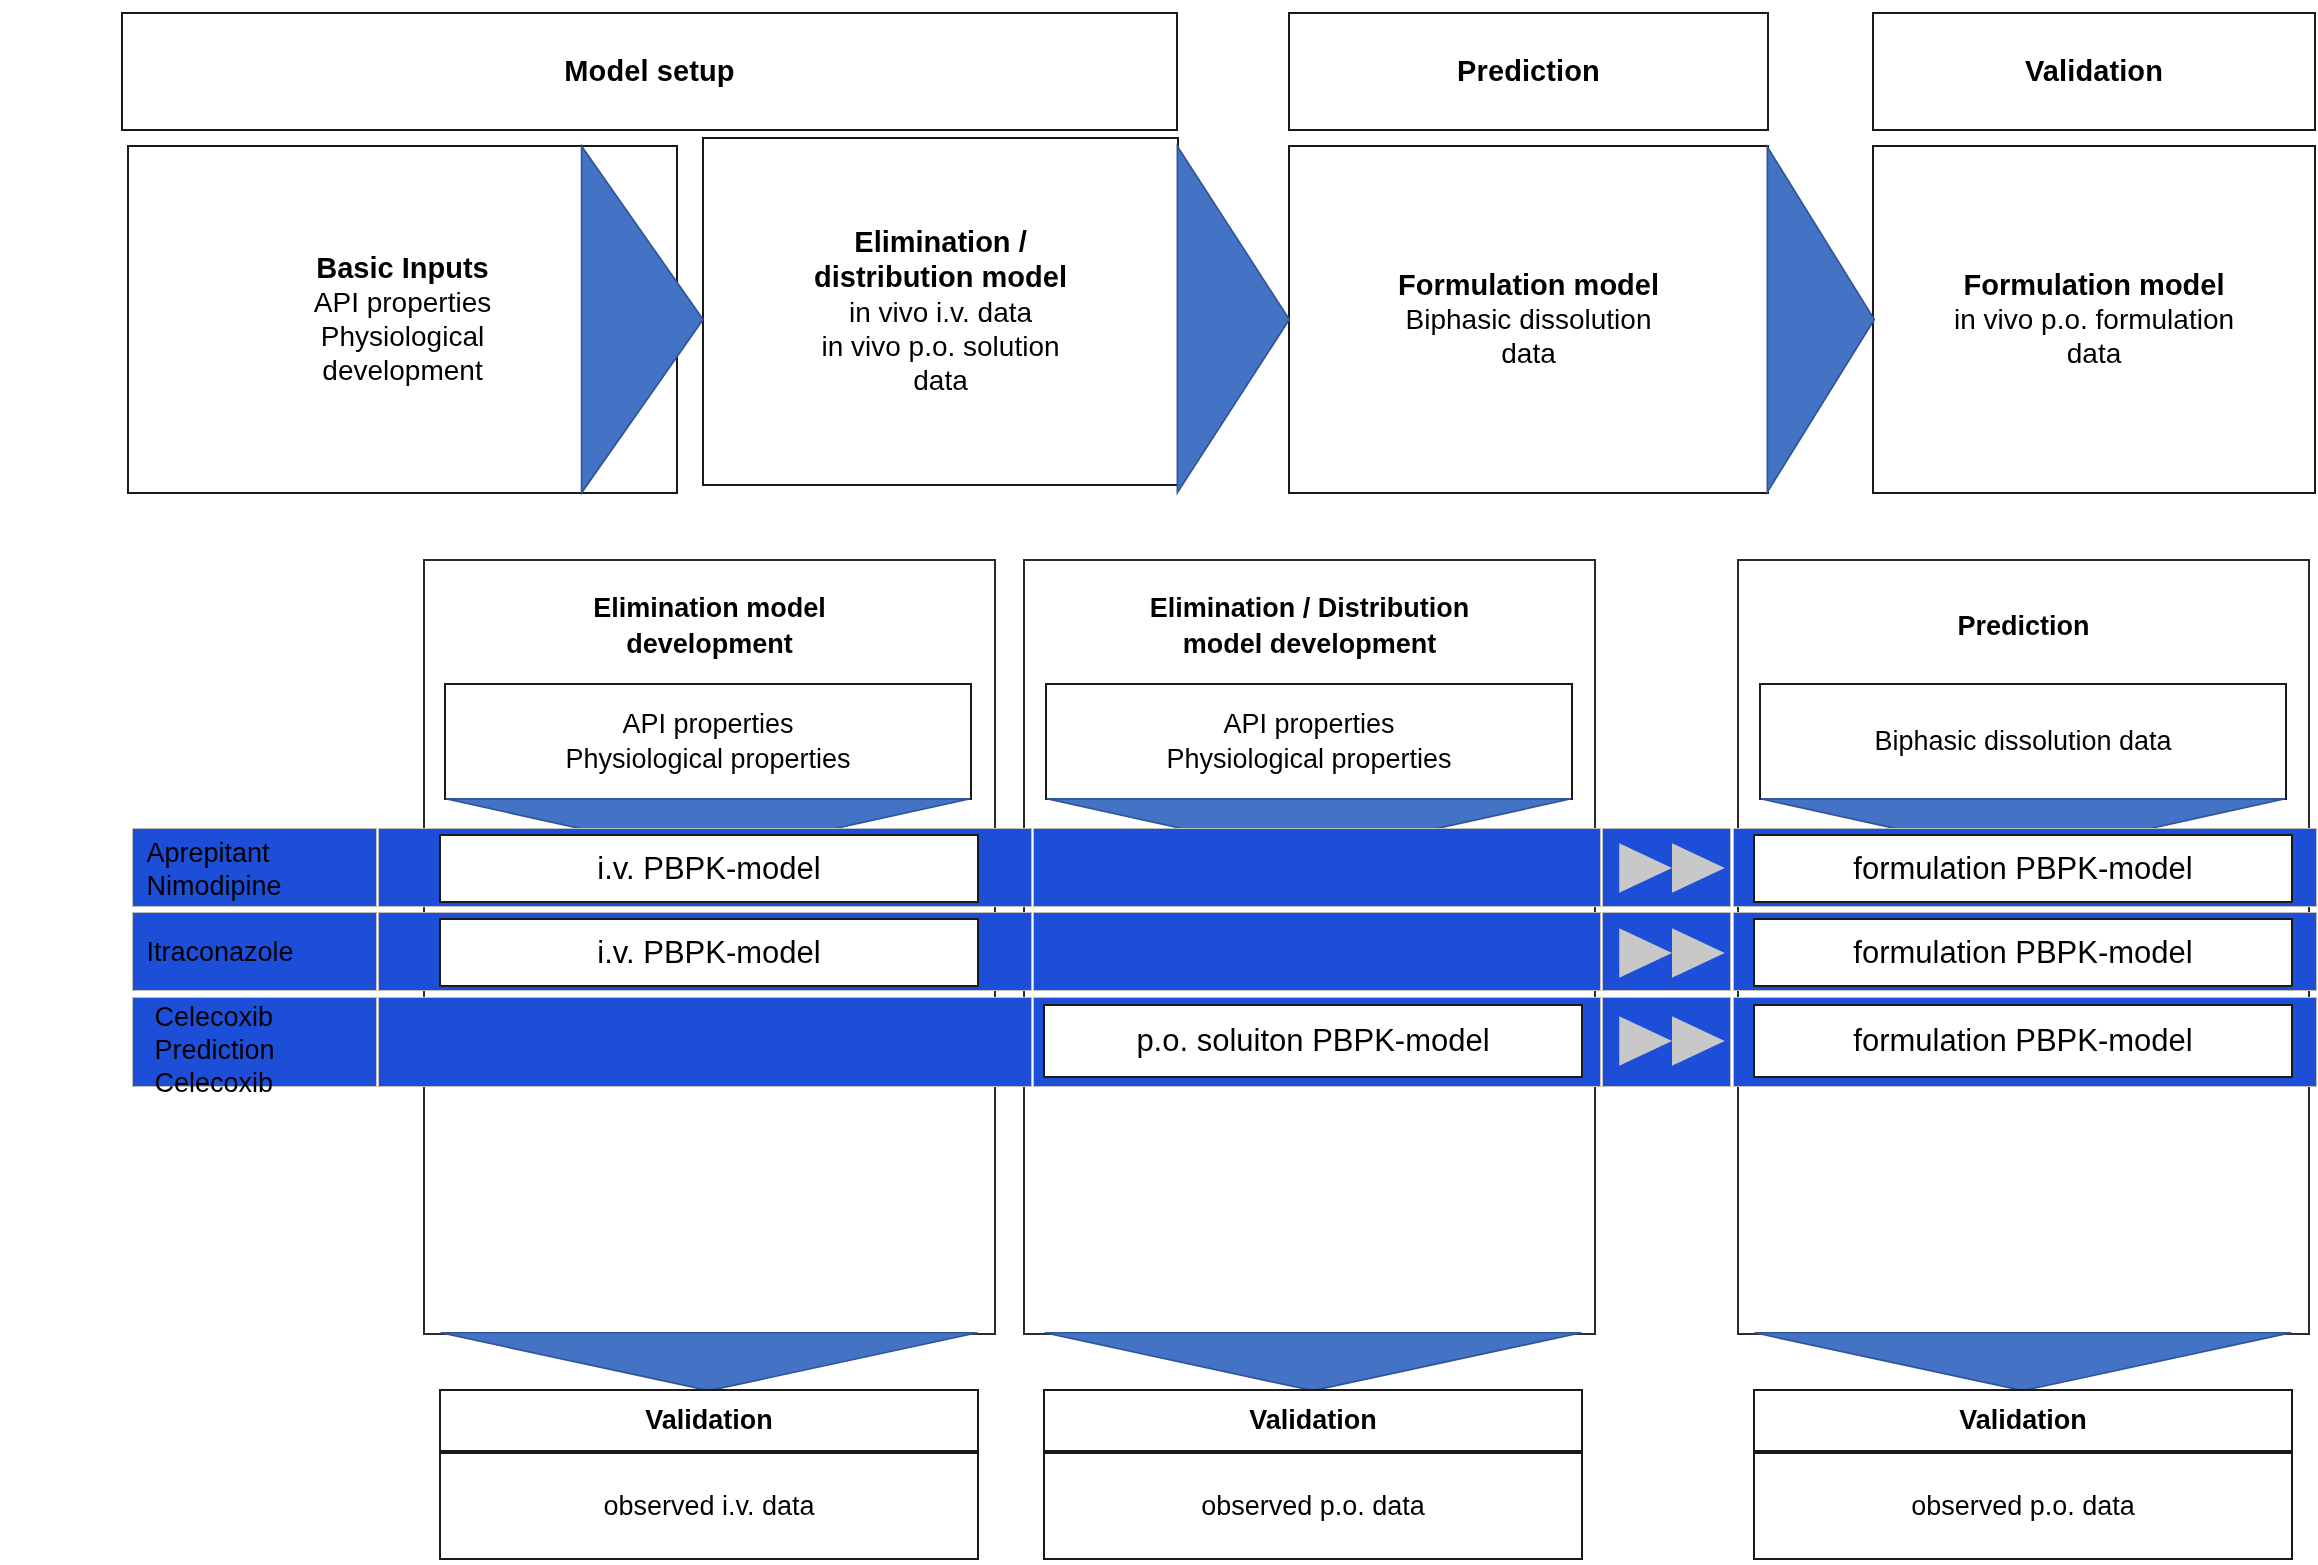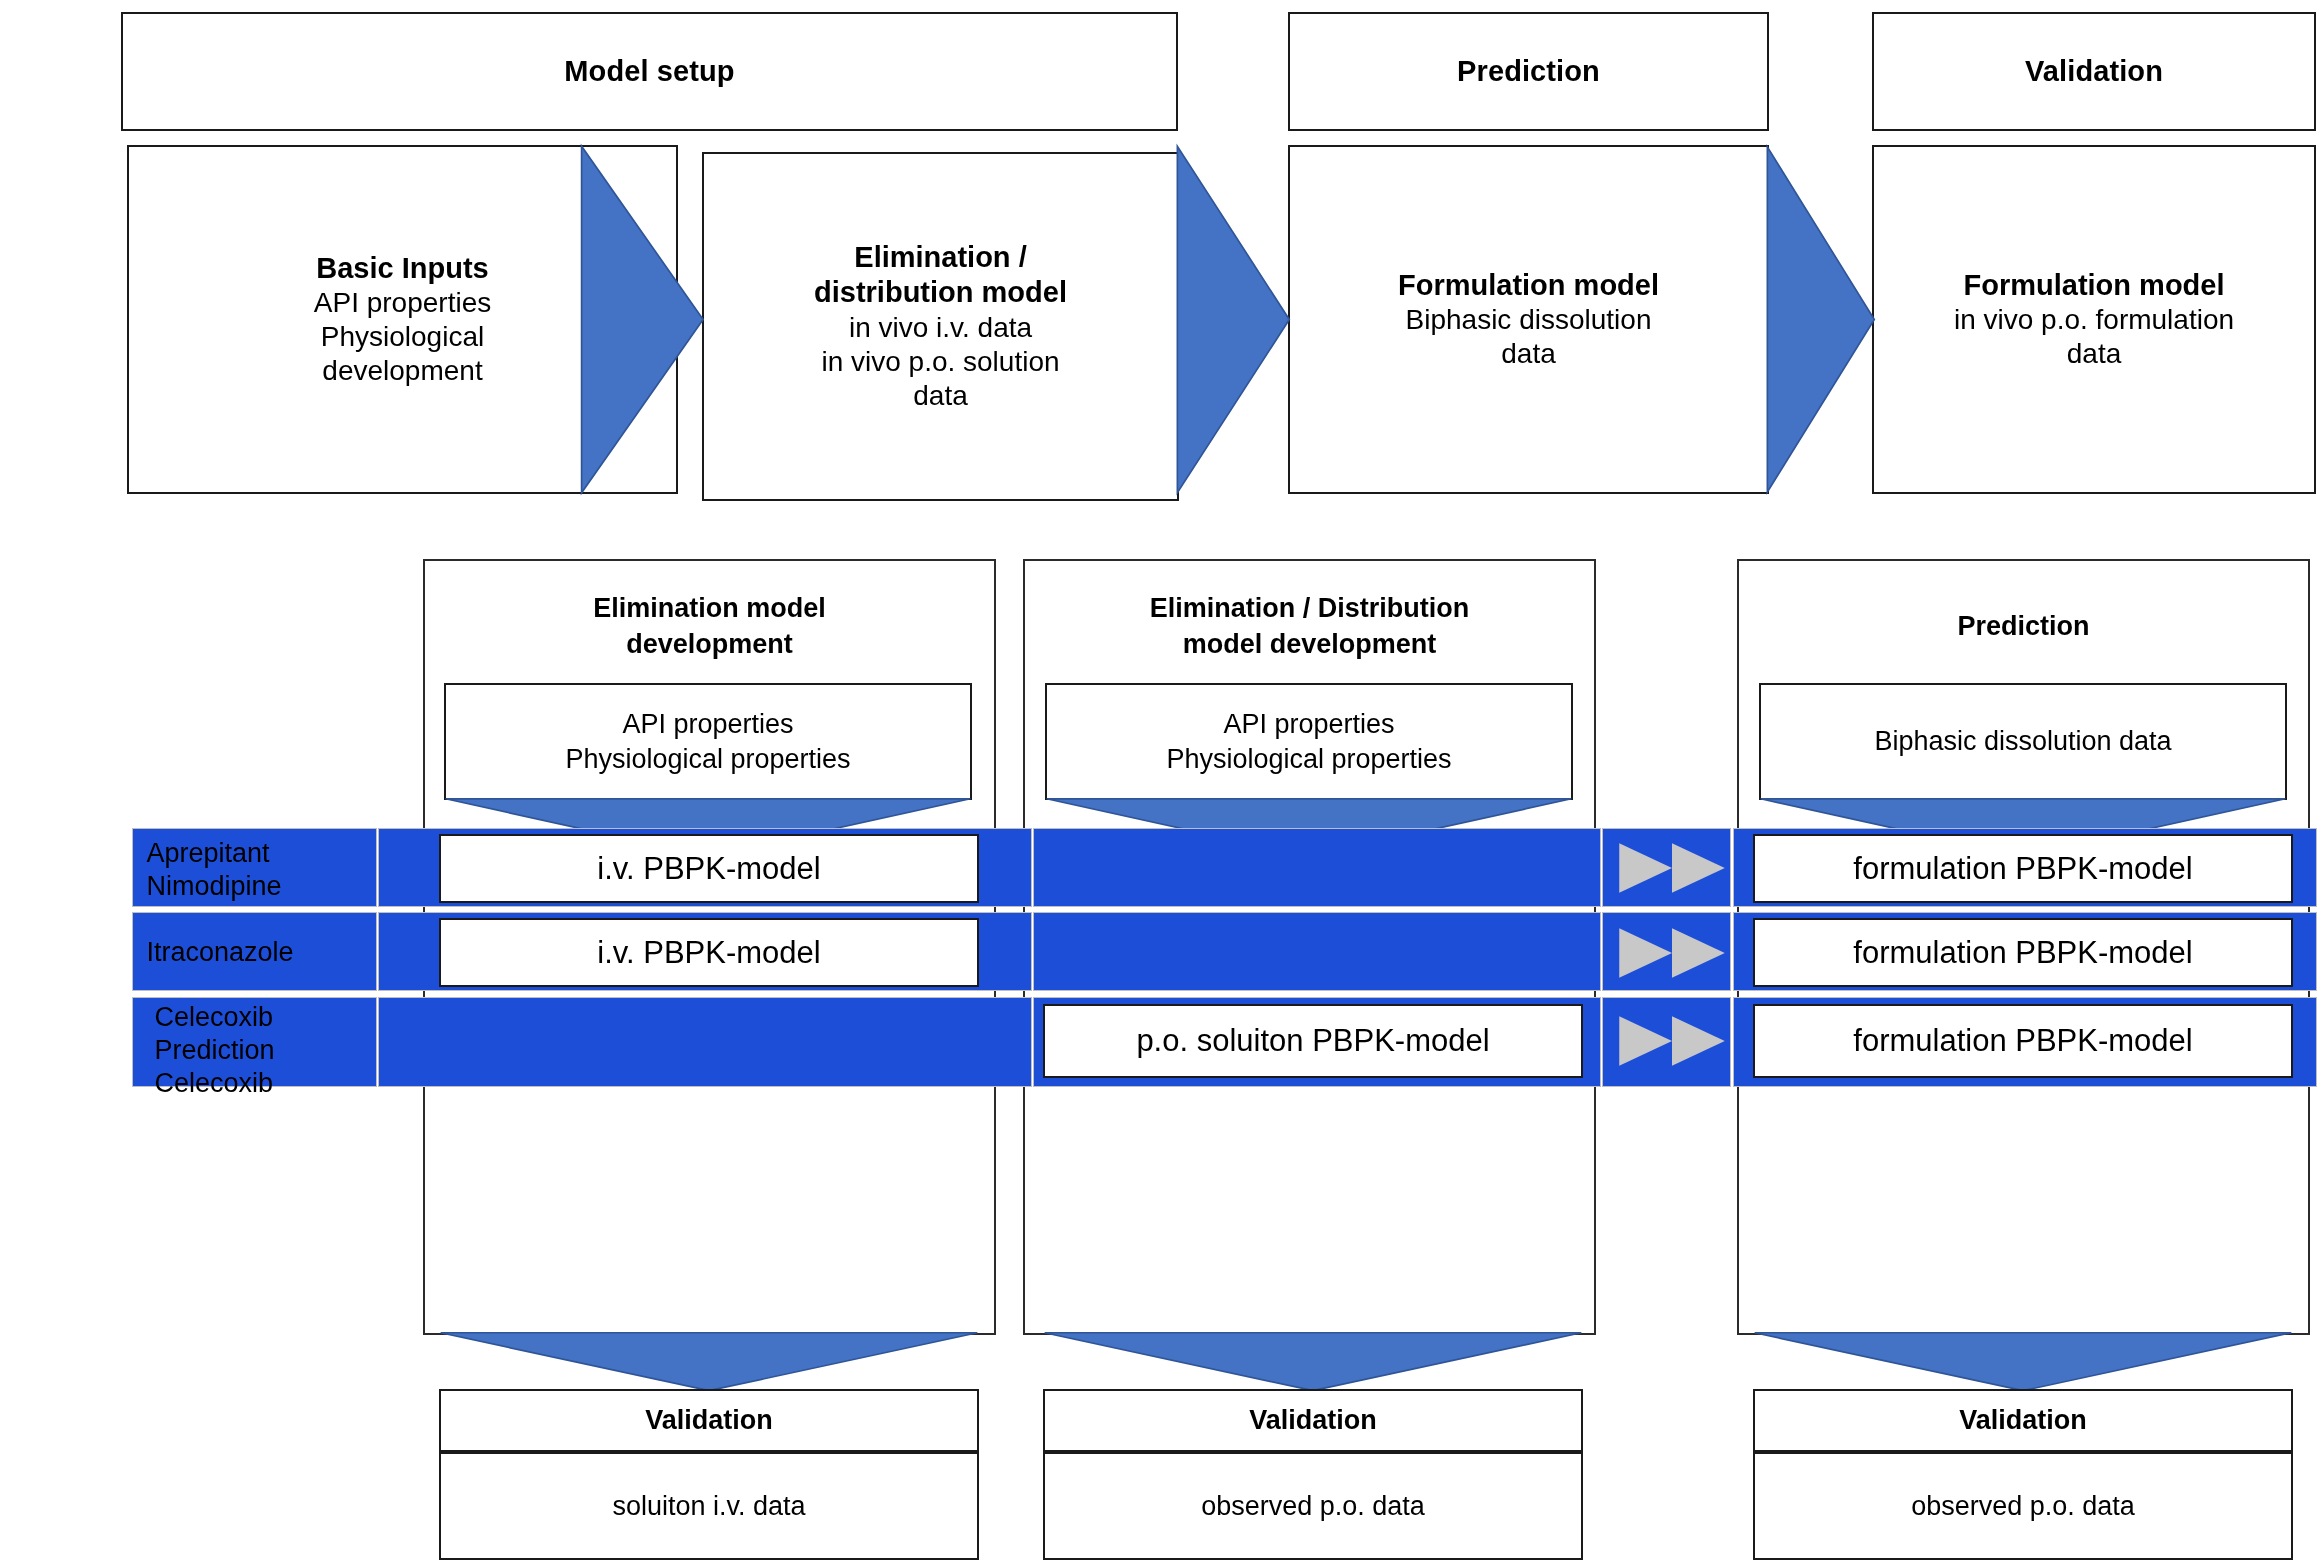--- a/index.html
+++ b/index.html
@@ -52,21 +52,21 @@
     <span class="a-head">Validation</span>
   </div>
 
   <div class="box" style="left:127px;top:145px;width:551px;height:349px;">
     <span class="a-bold">Basic Inputs</span>
     <span class="a-norm">API properties</span>
     <span class="a-norm">Physiological</span>
     <span class="a-norm">development</span>
   </div>
 
-  <div class="box" style="left:702px;top:152px;width:477px;height:349px;">
+  <div class="box" style="left:702px;top:137px;width:477px;height:349px;">
     <span class="a-bold">Elimination /</span>
     <span class="a-bold">distribution model</span>
     <span class="a-norm">in vivo i.v. data</span>
     <span class="a-norm">in vivo p.o. solution</span>
     <span class="a-norm">data</span>
   </div>
 
   <div class="box" style="left:1288px;top:145px;width:481px;height:349px;">
     <span class="a-bold">Formulation model</span>
     <span class="a-norm">Biphasic dissolution</span>
@@ -206,21 +206,21 @@
     <span class="b-val-head">Validation</span>
   </div>
   <div class="box" style="left:1043px;top:1389px;width:540px;height:63px;">
     <span class="b-val-head">Validation</span>
   </div>
   <div class="box" style="left:1753px;top:1389px;width:540px;height:63px;">
     <span class="b-val-head">Validation</span>
   </div>
 
   <div class="box" style="left:439px;top:1452px;width:540px;height:108px;">
-    <span class="b-val-body">soluiton i.v. data</span>
+    <span class="b-val-body">observed i.v. data</span>
   </div>
   <div class="box" style="left:1043px;top:1452px;width:540px;height:108px;">
     <span class="b-val-body">observed p.o. data</span>
   </div>
   <div class="box" style="left:1753px;top:1452px;width:540px;height:108px;">
     <span class="b-val-body">observed p.o. data</span>
   </div>
 
 </div>
 

